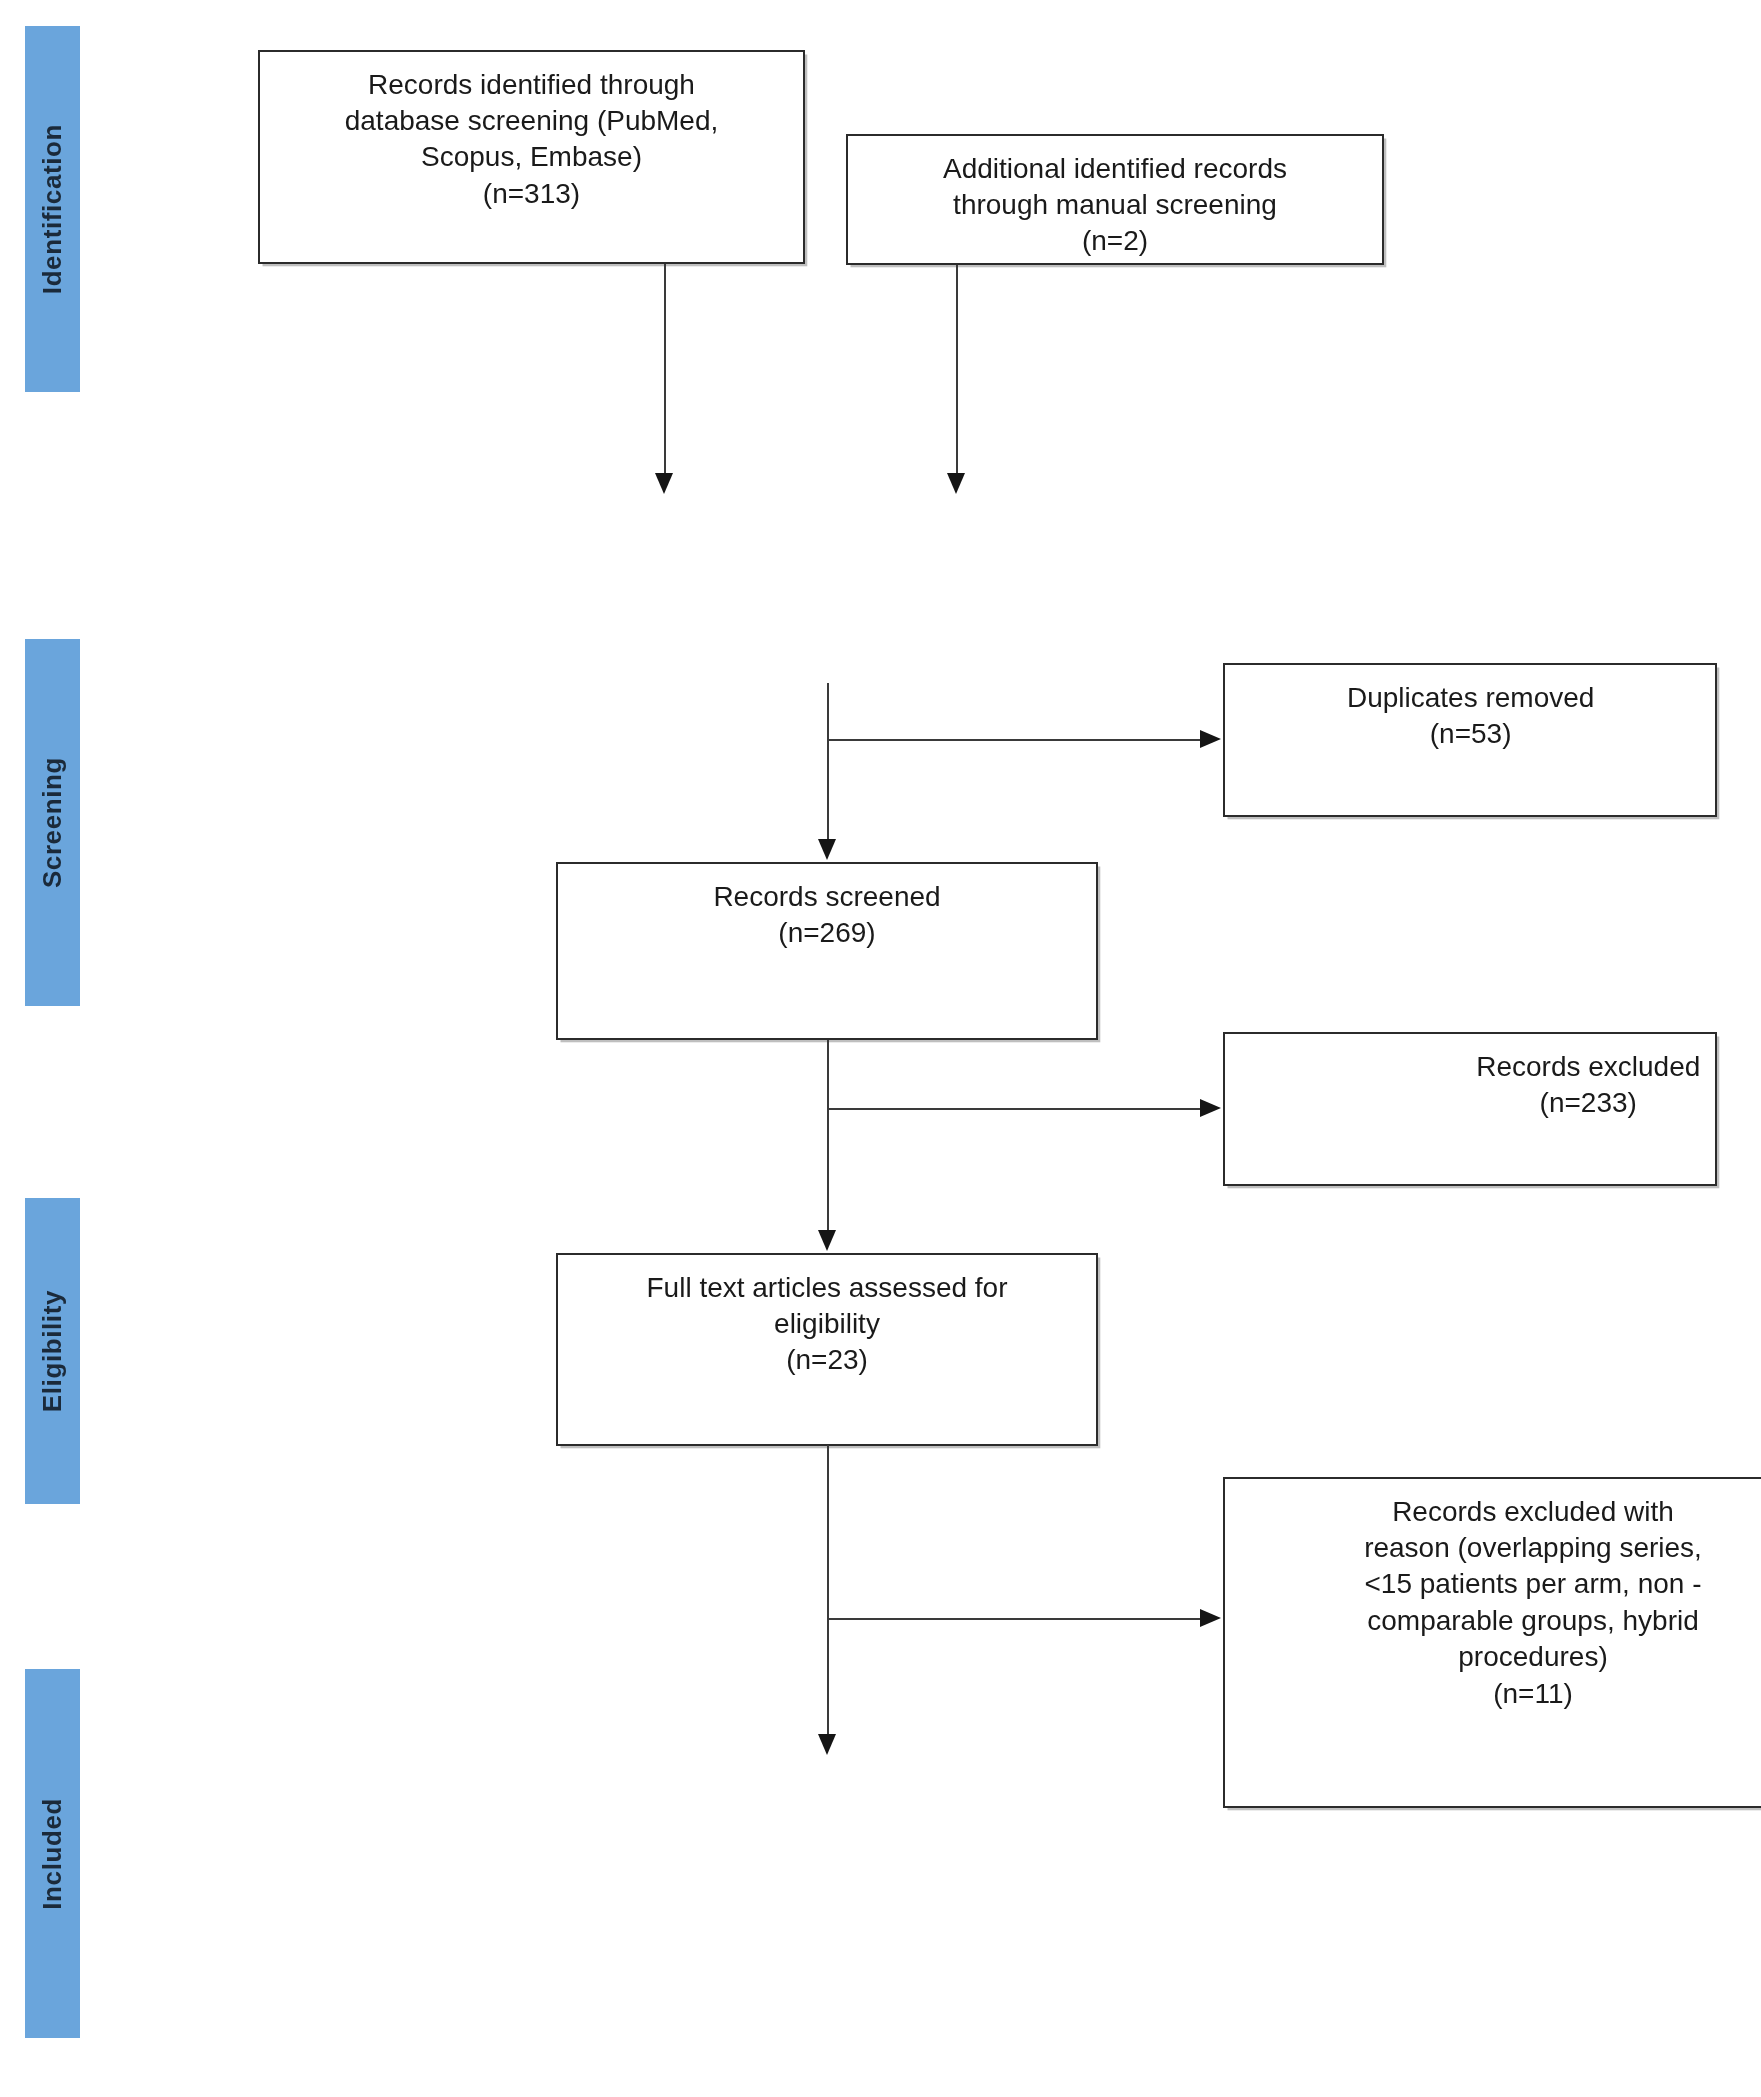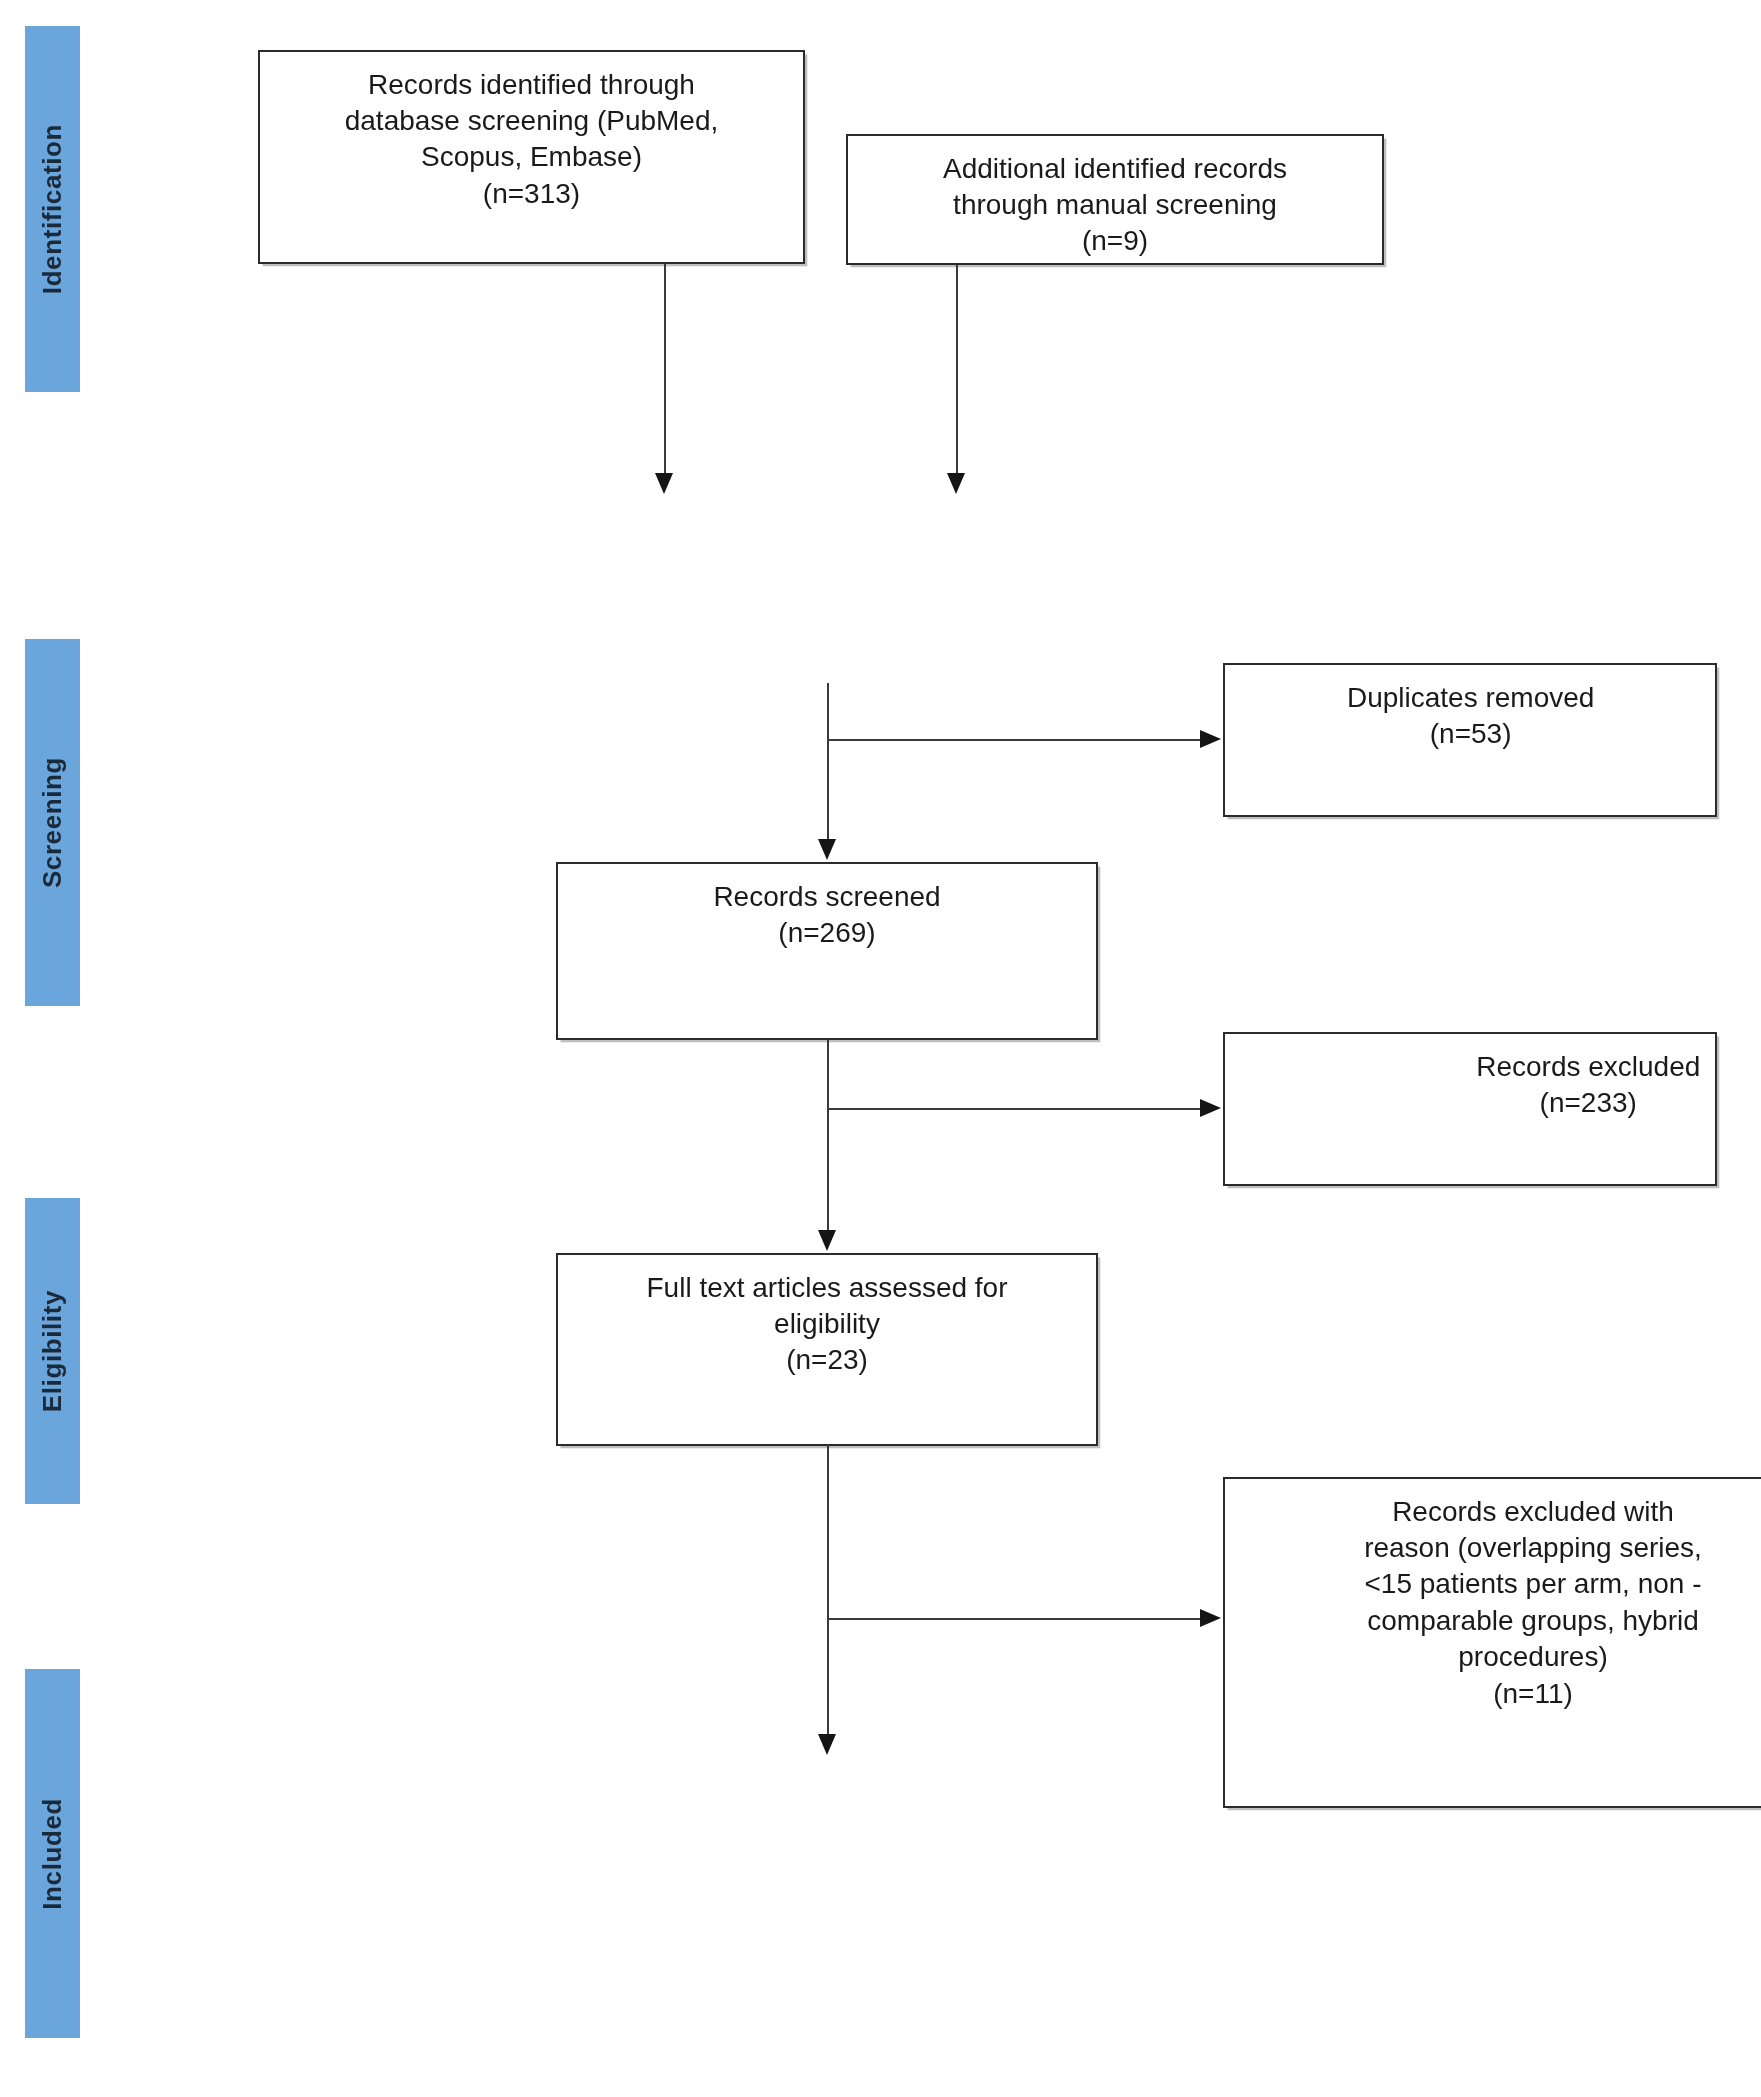--- a/index.html
+++ b/index.html
@@ -109,21 +109,21 @@
   <div class="flow-box" style="left:246px; top:50px; width:547px; height:214px;margin-left:12px;">
     <span class="box-text">Records identified through
 database screening (PubMed,
 Scopus, Embase)
 (n=313)</span>
   </div>
 
   <div class="flow-box" style="left:846px; top:134px; width:538px; height:131px;">
     <span class="box-text">Additional identified records
 through manual screening
-(n=9)</span>
+(n=2)</span>
   </div>
 
 
   <div class="flow-box" style="left:1223px; top:663px; width:494px; height:154px;padding-left:16px;">
     <span class="box-text">Duplicates removed
 (n=53)</span>
   </div>
 
   <div class="flow-box" style="left:556px; top:862px; width:542px; height:178px;">
     <span class="box-text">Records screened

